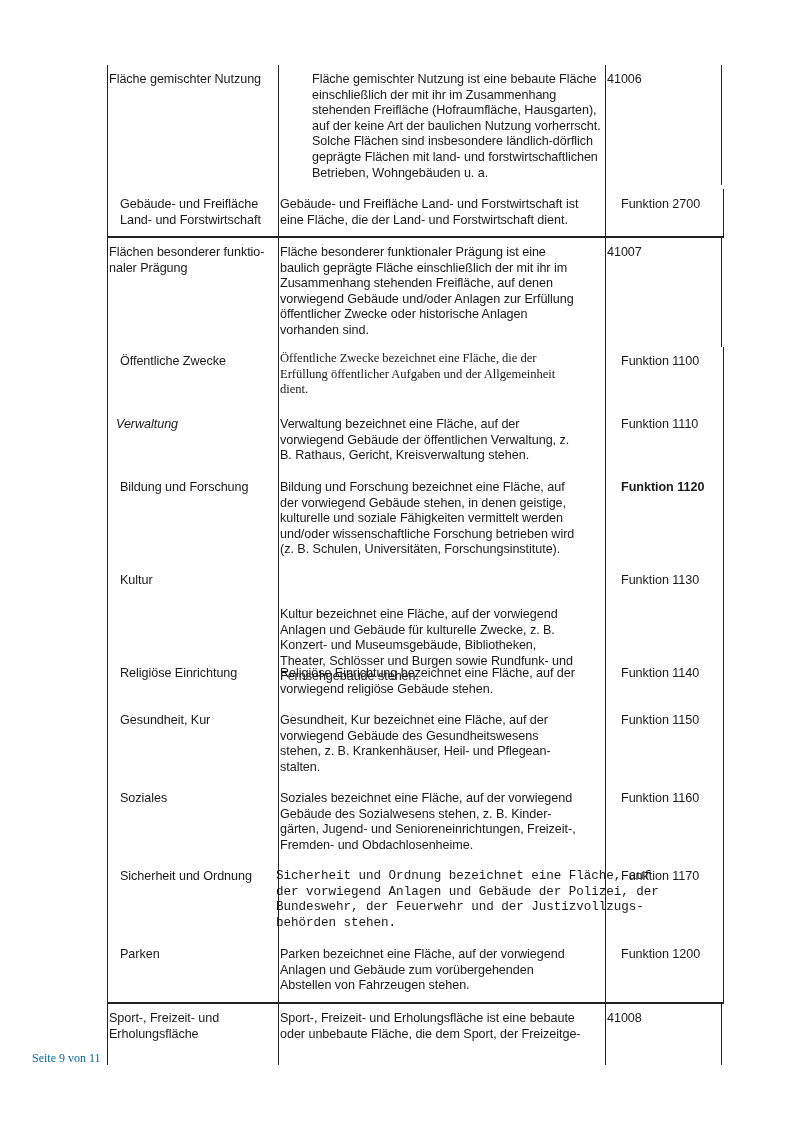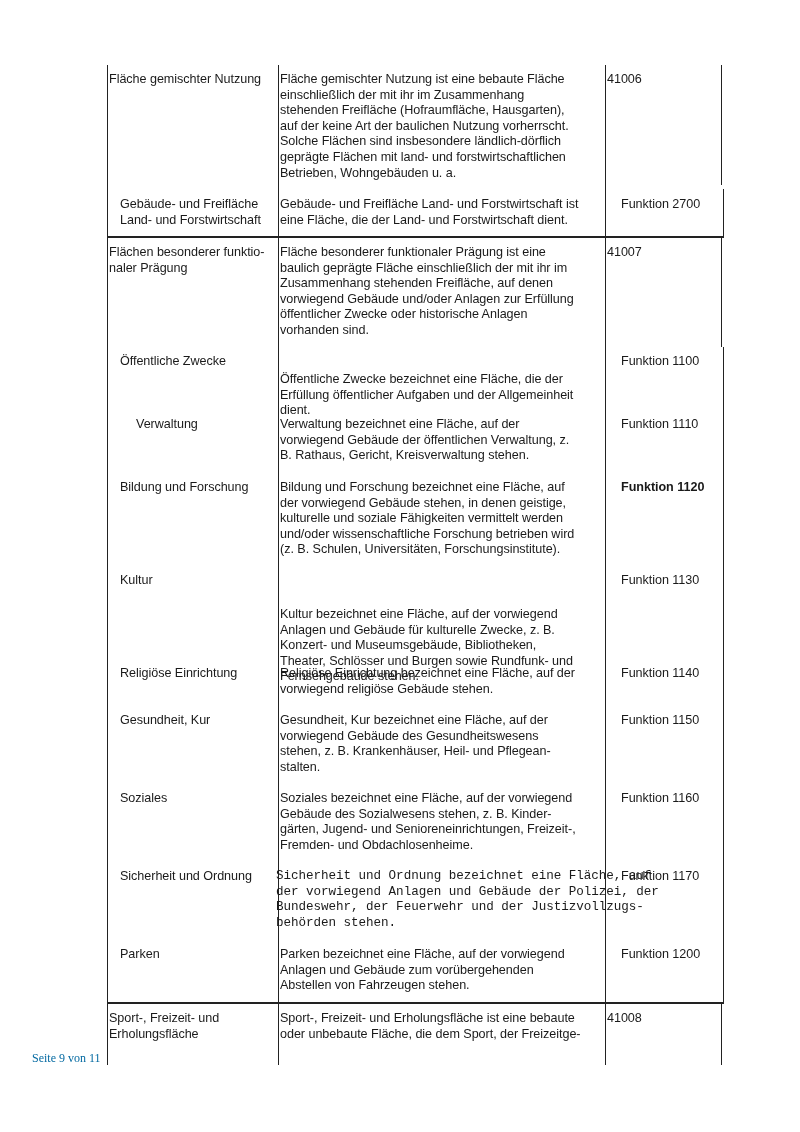--- a/index.html
+++ b/index.html
@@ -23,21 +23,21 @@
   <div class="vline" style="left:689px; top:65px; height:120px;"></div>
   <div class="vline" style="left:691px; top:189px; height:48px;"></div>
   <div class="vline" style="left:689px; top:237px; height:110px;"></div>
   <div class="vline" style="left:691px; top:347px; height:655px;"></div>
   <div class="vline" style="left:689px; top:1002px; height:63px;"></div>
 
   <div class="hline" style="left:75px; top:236px; width:617px;"></div>
   <div class="hline" style="left:75px; top:1002px; width:617px;"></div>
 
   <div class="cell" style="left:77px; top:72px;">Fläche gemischter Nutzung</div>
-  <div class="cell" style="left:248px; top:72px;">Fläche gemischter Nutzung ist eine bebaute Fläche
+  <div class="cell" style="left:248px; top:72px;padding-left:32px;">Fläche gemischter Nutzung ist eine bebaute Fläche
 einschließlich der mit ihr im Zusammenhang
 stehenden Freifläche (Hofraumfläche, Hausgarten),
 auf der keine Art der baulichen Nutzung vorherrscht.
 Solche Flächen sind insbesondere ländlich-dörflich
 geprägte Flächen mit land- und forstwirtschaftlichen
 Betrieben, Wohngebäuden u. a.</div>
   <div class="cell" style="left:575px; top:72px;">41006</div>
 
   <div class="cell" style="left:248px; top:197px;">Gebäude- und Freifläche Land- und Forstwirtschaft ist
 eine Fläche, die der Land- und Forstwirtschaft dient.</div>
@@ -49,26 +49,26 @@
 naler Prägung</div>
   <div class="cell" style="left:248px; top:245px;">Fläche besonderer funktionaler Prägung ist eine
 baulich geprägte Fläche einschließlich der mit ihr im
 Zusammenhang stehenden Freifläche, auf denen
 vorwiegend Gebäude und/oder Anlagen zur Erfüllung
 öffentlicher Zwecke oder historische Anlagen
 vorhanden sind.</div>
   <div class="cell" style="left:575px; top:245px;">41007</div>
 
   <div class="cell" style="left:88px; top:354px;">Öffentliche Zwecke</div>
-  <div class="cell" style="left:248px; top:372px;">Öffentliche Zwecke bezeichnet eine Fläche, die der
+  <div class="cell" style="left:248px; top:351px;font-family:Liberation Serif, serif;">Öffentliche Zwecke bezeichnet eine Fläche, die der
 Erfüllung öffentlicher Aufgaben und der Allgemeinheit
 dient.</div>
   <div class="cell" style="left:589px; top:354px;">Funktion 1100</div>
 
-  <div class="cell" style="left:104px; top:417px;">Verwaltung</div>
+  <div class="cell" style="left:84px; top:417px;font-style:italic;">Verwaltung</div>
   <div class="cell" style="left:248px; top:417px;">Verwaltung bezeichnet eine Fläche, auf der
 vorwiegend Gebäude der öffentlichen Verwaltung, z.
 B. Rathaus, Gericht, Kreisverwaltung stehen.</div>
   <div class="cell" style="left:589px; top:417px;">Funktion 1110</div>
 
   <div class="cell" style="left:88px; top:480px;">Bildung und Forschung</div>
   <div class="cell" style="left:248px; top:480px;">Bildung und Forschung bezeichnet eine Fläche, auf
 der vorwiegend Gebäude stehen, in denen geistige,
 kulturelle und soziale Fähigkeiten vermittelt werden
 und/oder wissenschaftliche Forschung betrieben wird

